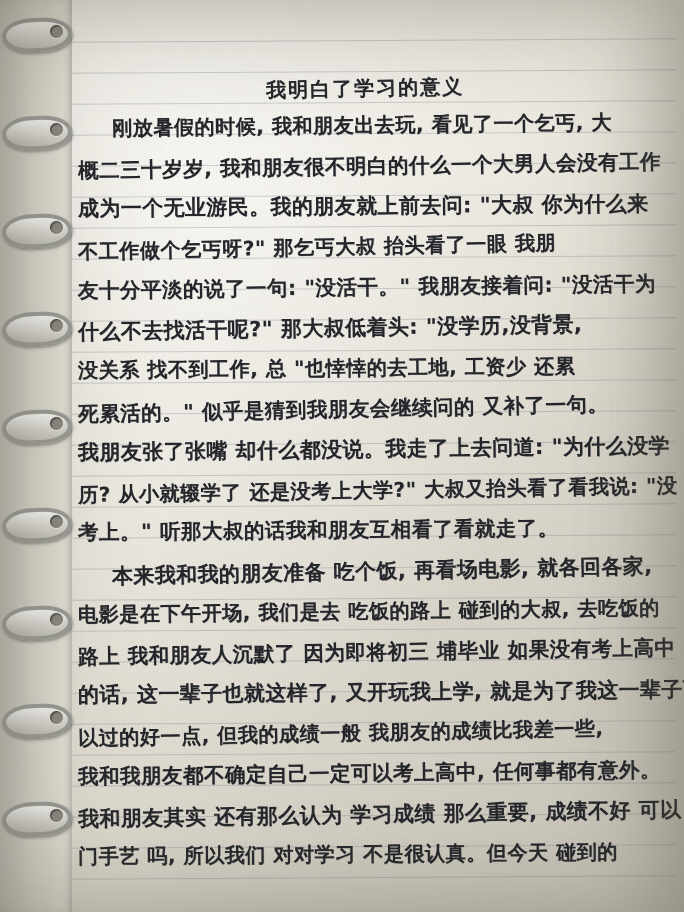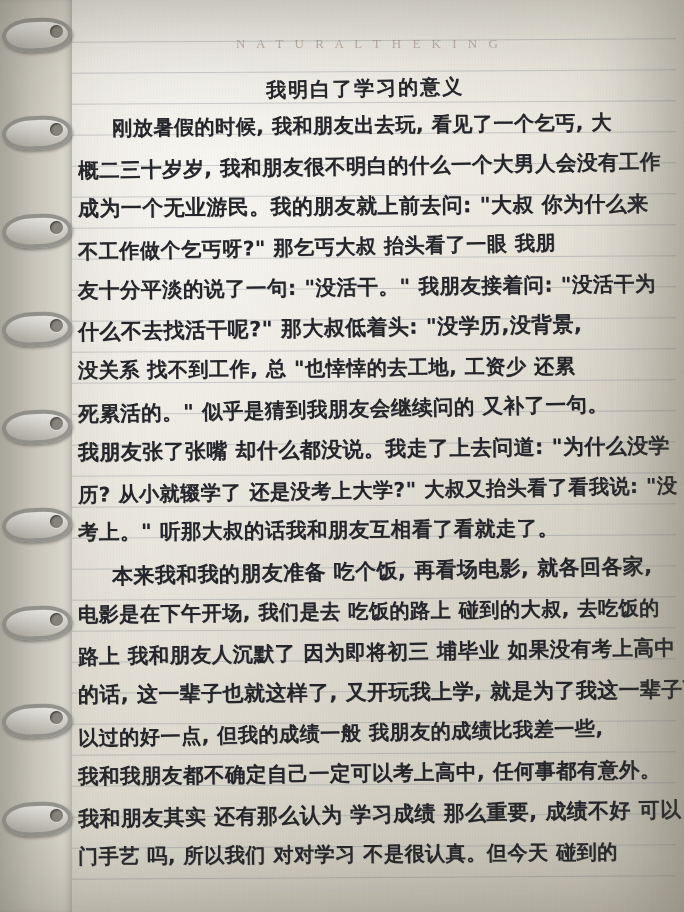--- a/index.html
+++ b/index.html
@@ -176,21 +176,20 @@
       <div class="ring" style="top: 508px;"></div>
       <div class="punch" style="top: 515px;"></div>
       <div class="ring" style="top: 606px;"></div>
       <div class="punch" style="top: 613px;"></div>
       <div class="ring" style="top: 704px;"></div>
       <div class="punch" style="top: 711px;"></div>
       <div class="ring" style="top: 802px;"></div>
       <div class="punch" style="top: 809px;"></div>
     </div>
 
-  <div class="watermark">N A T U R A L T H E K I N G</div>
 
   <div class="hw title" style="left:266px; top:78px;">我明白了学习的意义</div>
 
   <div id="note-lines">
       <div class="hw line i0" style="left: 112px; top: 115px; font-size: 20.1px;">刚放暑假的时候, 我和朋友出去玩, 看见了一个乞丐, 大</div>
       <div class="hw line i1" style="left: 78px; top: 155.5px; font-size: 20.5px;">概二三十岁岁, 我和朋友很不明白的什么一个大男人会没有工作</div>
       <div class="hw line i2" style="left: 78px; top: 196px; font-size: 20.9px;">成为一个无业游民。我的朋友就上前去问: "大叔 你为什么来</div>
       <div class="hw line i3" style="left: 78px; top: 236.5px; font-size: 20.1px;">不工作做个乞丐呀?" 那乞丐大叔 抬头看了一眼 我朋</div>
       <div class="hw line i0" style="left: 78px; top: 277px; font-size: 20.5px;">友十分平淡的说了一句: "没活干。" 我朋友接着问: "没活干为</div>
       <div class="hw line i1" style="left: 78px; top: 317.5px; font-size: 20.9px;">什么不去找活干呢?" 那大叔低着头: "没学历,没背景,</div>

